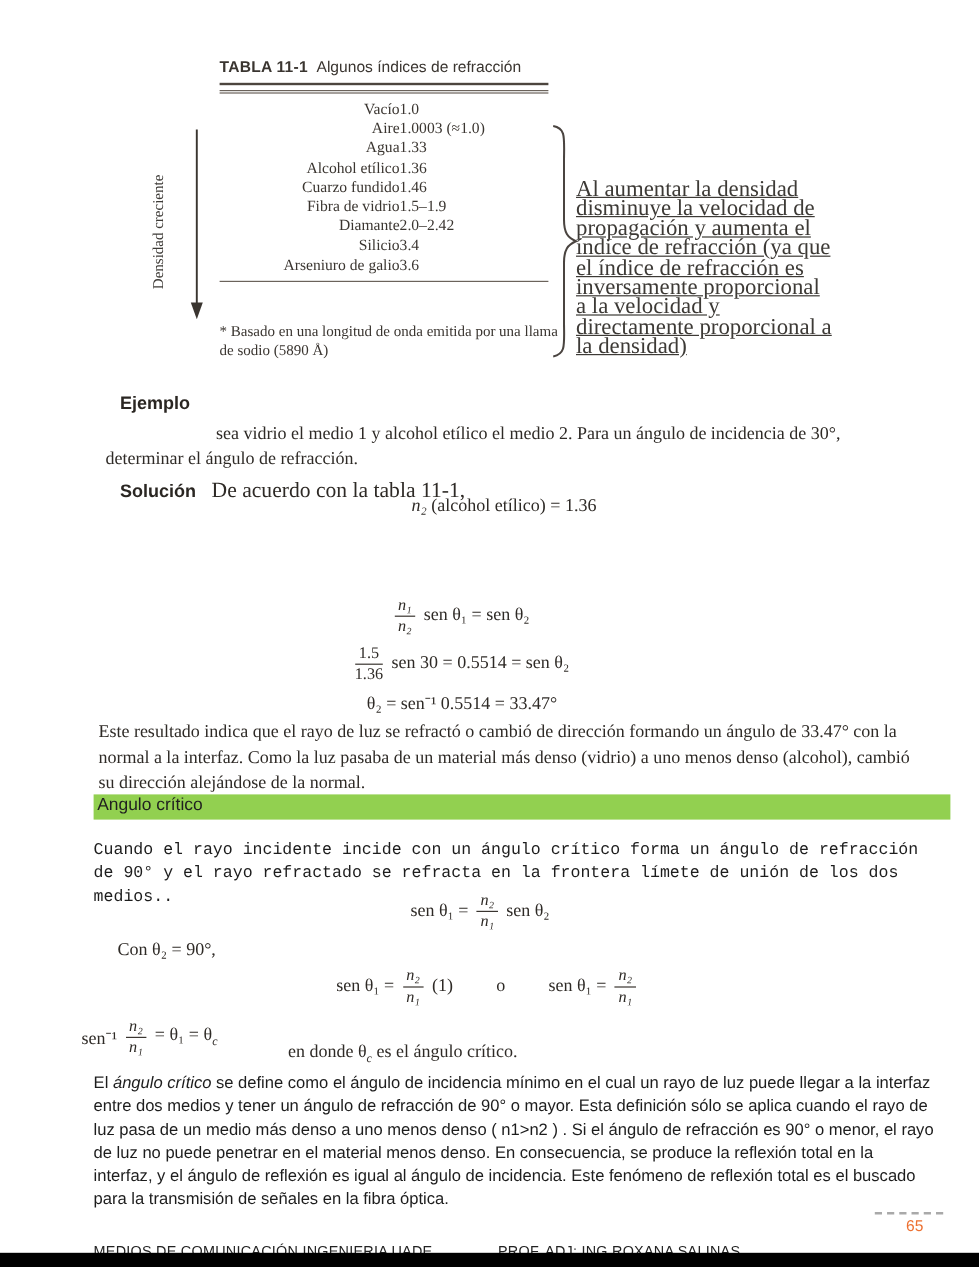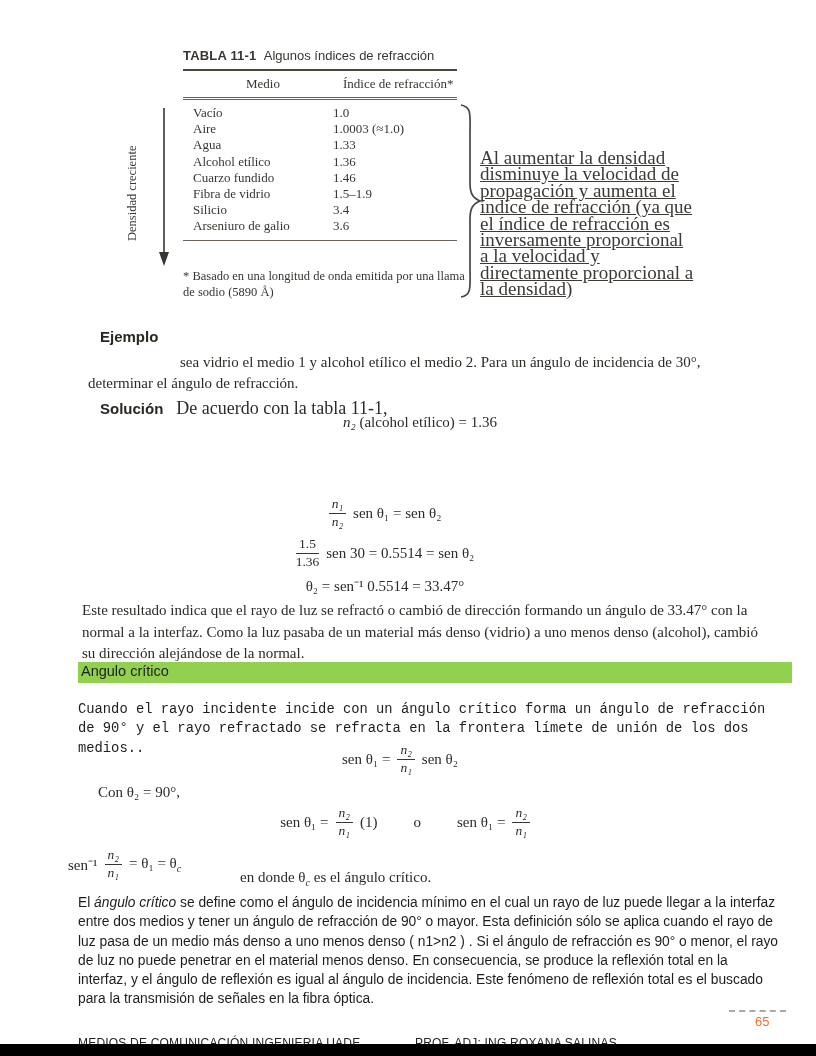--- a/index.html
+++ b/index.html
@@ -15,21 +15,21 @@
   .t-block { left:183px; top:48px; width:274px; }
   .t-title { font-family:"Liberation Sans", sans-serif; font-size:13px; color:#3a3530; white-space:nowrap; }
   .t-title b { letter-spacing:.2px; }
   .rule-thick { height:2px; background:#4c453e; margin:6px 0 4px; }
   .rule-double { height:3px; border-top:1px solid #6b635b; border-bottom:1px solid #6b635b; margin:4px 0 5px; }
   .rule-single { height:1px; background:#6b635b; margin:5px 0 0; }
   .t-head { display:flex; font-size:13px; color:#3a3530; padding:1px 0 1px; }
   .t-head .h1 { width:160px; text-align:center; }
   .t-head .h2 { flex:1; }
   .t-row { display:flex; font-size:13px; line-height:16.2px; color:#3a3530; }
-  .t-c1 { width:150px; padding-left:10px; }
+  .t-c1 { width:150px; padding-left:10px;text-align:right; }
   .t-c2 { flex:1; }
   .t-foot { left:183px; top:268px; width:295px; font-size:12.5px; line-height:16px; color:#3a3530; }
 
   
   .density-label { left:125px; top:118px; height:150px; width:16px;
     writing-mode:vertical-rl; transform:rotate(180deg);
     font-size:12.5px; color:#3d3a36; text-align:center; }
 
   
   .brace-note { left:480px; top:150px; width:215px; font-size:19px; line-height:16.4px; color:#3d3a36;text-decoration:underline; }
@@ -74,24 +74,20 @@
   .black-bar { left:0; top:1044px; width:816px; height:12px; background:#000; }
 </style>
 </head>
 <body>
 
 <div class="page">
 
   <div class="abs t-block">
     <div class="t-title"><b>TABLA 11-1</b>&nbsp;&nbsp;<span>Algunos índices de refracción</span></div>
     <div class="rule-thick"></div>
-    <div class="t-head">
-      <span class="h1">Medio</span>
-      <span class="h2">Índice de refracción*</span>
-    </div>
     <div class="rule-double"></div>
     <div>
       <div class="t-row">
           <span class="t-c1">Vacío</span>
           <span class="t-c2">1.0</span>
         </div>
       <div class="t-row">
           <span class="t-c1">Aire</span>
           <span class="t-c2">1.0003 (≈1.0)</span>
         </div>
@@ -103,20 +99,24 @@
           <span class="t-c1">Alcohol etílico</span>
           <span class="t-c2">1.36</span>
         </div>
       <div class="t-row">
           <span class="t-c1">Cuarzo fundido</span>
           <span class="t-c2">1.46</span>
         </div>
       <div class="t-row">
           <span class="t-c1">Fibra de vidrio</span>
           <span class="t-c2">1.5–1.9</span>
+        </div>
+      <div class="t-row">
+          <span class="t-c1">Diamante</span>
+          <span class="t-c2">2.0–2.42</span>
         </div>
       <div class="t-row">
           <span class="t-c1">Silicio</span>
           <span class="t-c2">3.4</span>
         </div>
       <div class="t-row">
           <span class="t-c1">Arseniuro de galio</span>
           <span class="t-c2">3.6</span>
         </div>
     </div>

